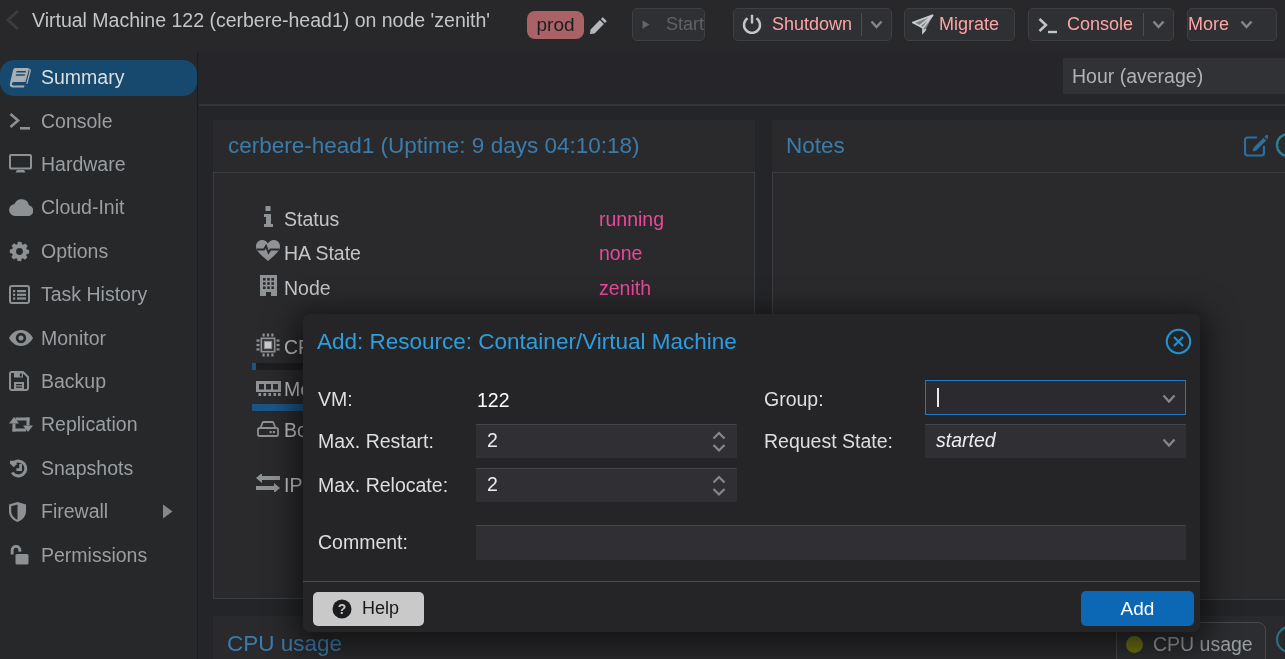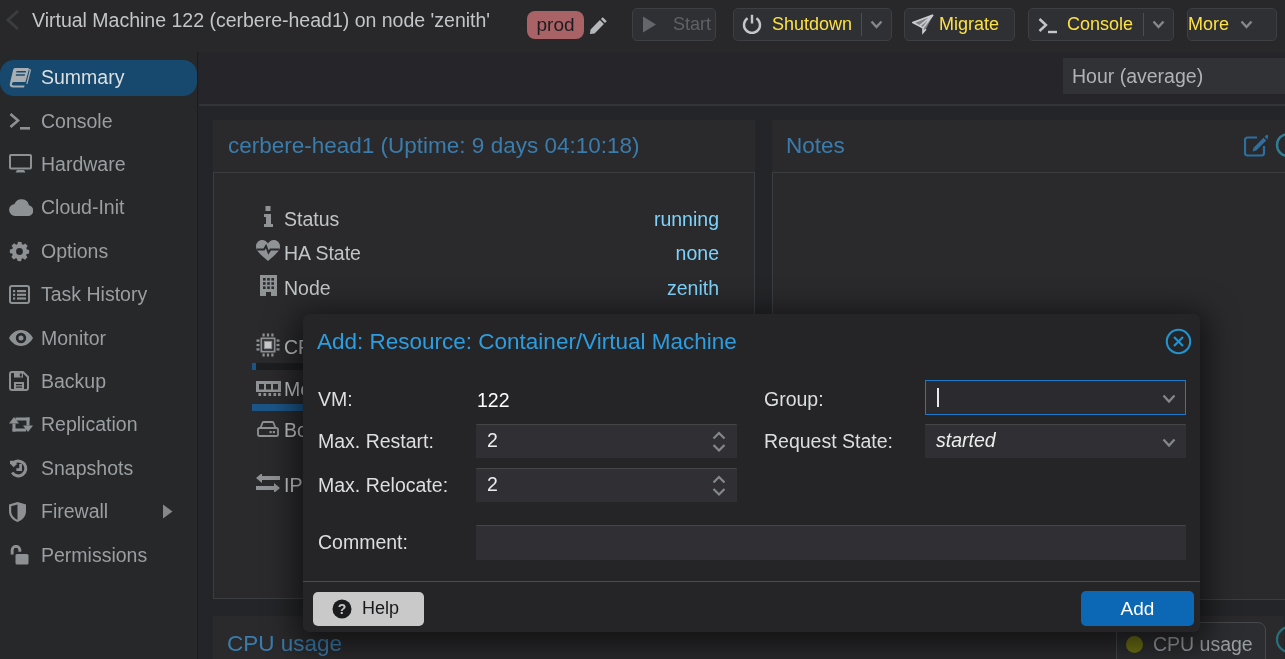--- a/index.html
+++ b/index.html
@@ -5,21 +5,21 @@
 * { margin:0; padding:0; box-sizing:border-box; }
 html,body { width:1285px; height:659px; overflow:hidden; background:#242528; }
 body { font-family:"Liberation Sans", sans-serif; font-size:19.5px; color:#c2c5c7; }
 #app { position:relative; width:1285px; height:659px; overflow:hidden; }
 .abs { position:absolute; }
 
 
 #topbar { position:absolute; left:0; top:0; width:1285px; height:52px; background:#28282a; }
 #topbar .title { position:absolute; left:32px; top:9px; font-size:19.5px; color:#c3c6c8; }
 .tag-prod { position:absolute; left:527px; top:11px; width:57px; height:28px; background:#a96265; color:#1d1d1f; border-radius:8px; text-align:center; line-height:28px; font-size:19px; }
-.tbtn { position:absolute; top:8px; height:33px; background:#2f3033; border:1px solid #3e3f43; border-radius:5px; color:#fde047; font-size:18px; display:flex; align-items:center; }
+.tbtn { position:absolute; top:8px; height:33px; background:#2f3033; border:1px solid #3e3f43; border-radius:5px; color:#fca5a5; font-size:18px; display:flex; align-items:center; }
 .tbtn.disabled { color:#5f6265; }
 .tbtn .sep { width:1px; height:23px; background:#4b4d50; }
 
 
 #sidebar { position:absolute; left:0; top:52px; width:198px; height:607px; background:#27282a; border-right:1px solid #1b1c1e; }
 .sitem { position:absolute; left:0; width:197px; height:36px; color:#9b9fa2; display:flex; align-items:center; font-size:19.5px; }
 .sitem svg { position:absolute; left:9px; }
 .sitem .txt { position:absolute; left:41px; }
 .sitem.sel { background:#17496e; color:#dcdfe1;border-radius:14px; }
 
@@ -28,21 +28,21 @@
 #hourcombo { position:absolute; left:1063px; top:58px; width:230px; height:36px; background:#313236; line-height:36px; padding-left:9px; color:#b0b3b6; font-size:19.5px; }
 
 
 #content { position:absolute; left:199px; top:107px; width:1086px; height:552px; background:#242528; }
 .ptitle { position:absolute; font-size:22.5px; color:#3a7cab; }
 .pbody { position:absolute; border:1px solid #3c3d40; background:#2a2a2d; }
 
 .row { position:absolute; height:24px; display:flex; align-items:center; color:#c2c5c7; }
 .row .ric { position:absolute; left:0; width:30px; text-align:center; }
 .row .rlabel { position:absolute; left:31px; }
-.rval { position:absolute; text-align:right; width:120px; color:#7dd3fc; }
+.rval { position:absolute; text-align:left; width:120px; color:#ec4899; }
 .pbar { position:absolute; height:7px; background:#1d1e21; }
 .pbar .fill { height:7px; background:#1b5587; }
 
 
 #legend { position:absolute; left:917px; top:515px; width:150px; height:44px; border:1px solid #47484b; border-radius:8px; background:#2c2d30; }
 #legend .dot { position:absolute; left:9px; top:13px; width:17px; height:17px; border-radius:50%; background:#6d7112; }
 #legend .ltext { position:absolute; left:36px; top:10px; color:#9b9ea1; font-size:19.5px; }
 
 
 #modal { position:absolute; left:303px; top:314px; width:897px; height:318px; background:#252528; border-radius:6px; box-shadow:0 6px 30px 8px rgba(0,0,0,0.55); z-index:10; }
@@ -63,21 +63,21 @@
   <div id="topbar">
     <svg class="abs" style="left:2px;top:8px" width="24" height="24" viewBox="0 0 24 24">
         <path fill="none" stroke="#3b3c3f" stroke-width="3" d="M16 3 L6 12 L16 21"></path>
       </svg>
     <div class="title">Virtual Machine 122 (cerbere-head1) on node 'zenith'</div>
     <div class="tag-prod">prod</div>
     <svg class="abs" style="left:589px;top:16px" width="19" height="19" viewBox="0 0 19 19">
         <path fill="#b5b8ba" d="M13.8 1.2 L17.8 5.2 L15.9 7.1 L11.9 3.1 Z M10.9 4.1 L14.9 8.1 L5.6 17.4 L0.9 18.1 L1.6 13.4 Z"></path>
       </svg>
 
-    <div class="tbtn disabled" style="left:632px;width:84px;padding-left:9px;">
+    <div class="tbtn disabled" style="left:632px;width:73px;padding-left:9px;">
       <svg width="15" height="17" viewBox="0 0 15 17" style="margin-right:16px">
           <path fill="#63666a" d="M1 0.5 L14 8.5 L1 16.5 Z"></path>
         </svg>
       Start
     </div>
     <div class="tbtn" style="left:733px;width:159px;padding-left:8px;">
       <svg width="20" height="21" viewBox="0 0 20 21" style="margin-right:10px">
           <g stroke="#c3c6c9" stroke-width="2.4" fill="none">
             <path d="M5.6 4.2 A 8 8 0 1 0 14.4 4.2"></path>
             <line x1="10" y1="0.8" x2="10" y2="9.5"></line>

